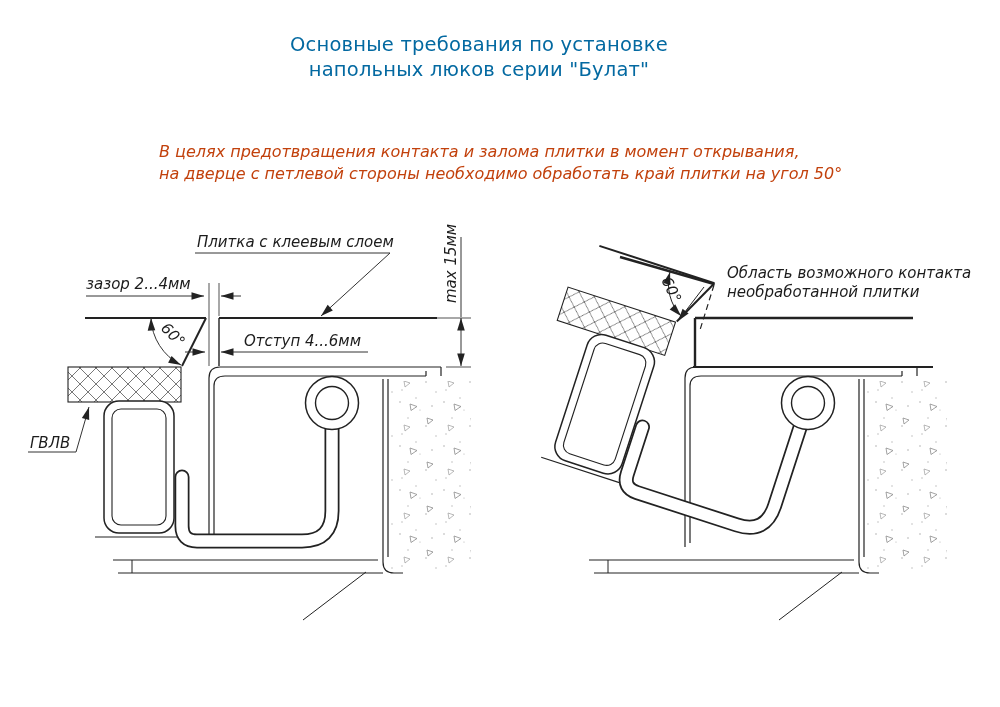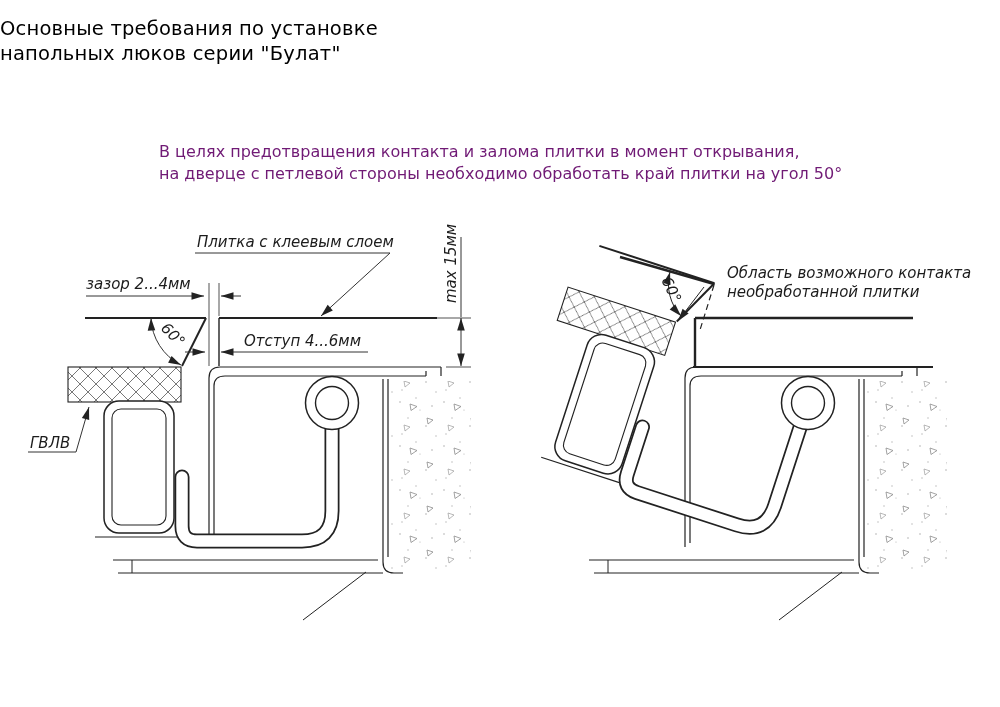--- a/index.html
+++ b/index.html
@@ -1,21 +1,21 @@
 <!DOCTYPE html>
 <html><head>
 <meta charset="utf-8">
 <style>
   html,body{margin:0;padding:0;background:#fff;}
   #page{position:relative;width:1000px;height:707px;background:#ffffff;overflow:hidden;
         font-family:"DejaVu Sans",sans-serif;color:#1c1c1c;}
-  #title{position:absolute;left:0;top:16px;width:958px;text-align:left;
-         font-size:19.5px;line-height:25px;letter-spacing:.2px;color:#000000;}
-  #note{position:absolute;left:159px;top:141px;
-        font-size:16px;line-height:21.5px;color:#701a75;}
+  #title{position:absolute;left:0;top:32px;width:958px;text-align:center;
+         font-size:19.5px;line-height:25px;letter-spacing:.2px;color:#0369a1;}
+  #note{position:absolute;left:159px;top:141px;font-style:italic;
+        font-size:16px;line-height:21.5px;color:#c2410c;}
   svg text{font-family:"DejaVu Sans",sans-serif;}
   .lbl{font-style:italic;font-size:15px;fill:#1c1c1c;}
 </style>
 </head>
 <body>
 
 <div id="page">
 
   <div id="title">
     <div>Основные требования по установке</div>

